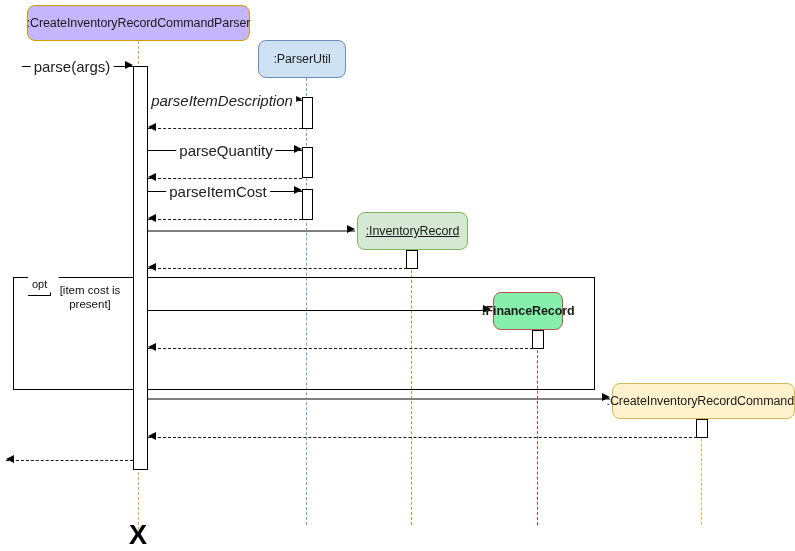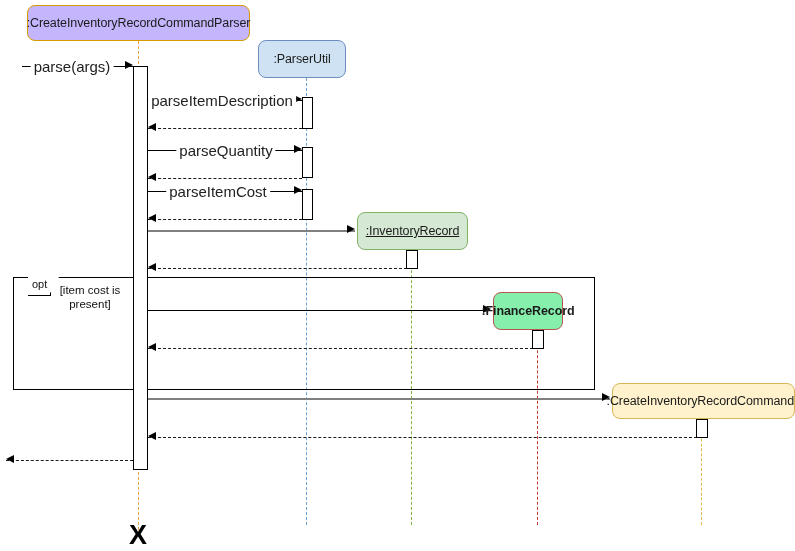--- a/index.html
+++ b/index.html
@@ -81,21 +81,21 @@
     <div class="lifeline" style="left: 138px; top: 41px; height: 489px; border-left-color: rgb(232, 163, 61);"></div>
     <div class="lifeline" style="left: 306px; top: 78px; height: 447px; border-left-color: rgb(108, 159, 209);"></div>
     <div class="lifeline" style="left: 411px; top: 250px; height: 275px; border-left-color: rgb(124, 179, 66);"></div>
     <div class="lifeline" style="left: 537px; top: 330px; height: 195px; border-left-color: rgb(192, 57, 43);"></div>
     <div class="lifeline" style="left: 701px; top: 419px; height: 106px; border-left-color: rgb(224, 184, 74);"></div>
     <div class="msgline solid" style="left: 22px; top: 66px; width: 111px;"></div>
     <div class="arrowhead right" style="top: 61.4px; left: 125px;"></div>
     <div class="msglabel" style="left: 72px; top: 66px;">parse(args)</div>
     <div class="msgline solid" style="left: 148px; top: 100px; width: 154px;"></div>
     <div class="arrowhead right" style="top: 95.4px; left: 294px;"></div>
-    <div class="msglabel" style="left: 222px; top: 100px;">parseItemDescription</div>
+    <div class="msglabel" style="left: 222px; top: 100px; font-style: italic;">parseItemDescription</div>
     <div class="msgline dashed" style="left: 148px; top: 128px; width: 154px;"></div>
     <div class="arrowhead left" style="top: 123.4px; left: 148px;"></div>
     <div class="msgline solid" style="left: 148px; top: 150px; width: 154px;"></div>
     <div class="arrowhead right" style="top: 145.4px; left: 294px;"></div>
     <div class="msglabel" style="left: 226px; top: 150px;">parseQuantity</div>
     <div class="msgline dashed" style="left: 148px; top: 178px; width: 154px;"></div>
     <div class="arrowhead left" style="top: 173.4px; left: 148px;"></div>
     <div class="msgline solid" style="left: 148px; top: 191px; width: 154px;"></div>
     <div class="arrowhead right" style="top: 186.4px; left: 294px;"></div>
     <div class="msglabel" style="left: 218px; top: 191px;">parseItemCost</div>

